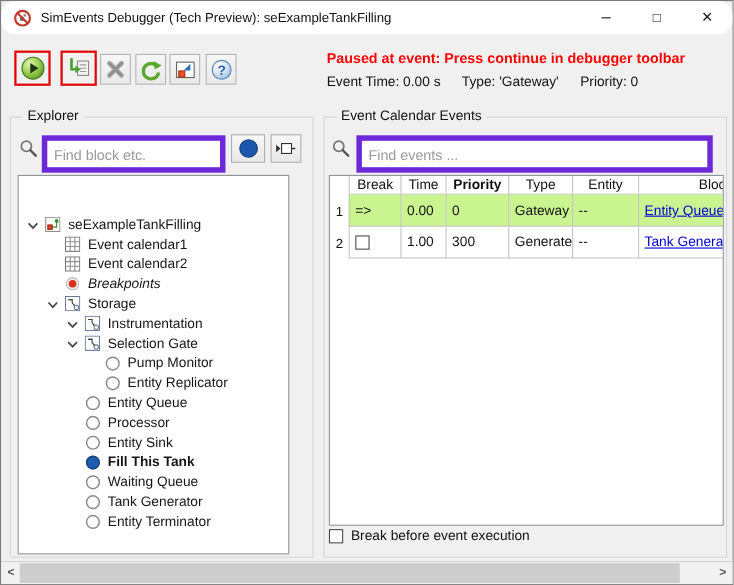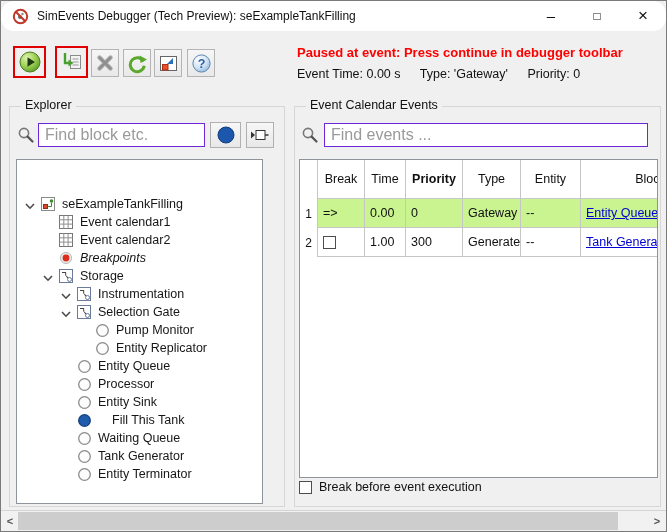--- a/index.html
+++ b/index.html
@@ -28,39 +28,39 @@
   .paused{position:absolute;left:296px;top:44px;font-size:13px;font-weight:bold;color:#ff0000;white-space:nowrap;}
   .statusline{position:absolute;left:296px;top:66px;font-size:12.5px;color:#111;white-space:nowrap;}
   .statusline span{margin-right:16px;}
   
   .groupbox{position:absolute;border:1px solid #d6d6d6;}
   .gb-explorer{left:8px;top:105px;width:276px;height:401px;}
   .gb-events{left:293px;top:105px;width:367px;height:401px;}
   .gb-label{position:absolute;top:-9px;left:11px;background:#f0f0f0;padding:0 4px;font-size:12.5px;color:#111;}
   
   .maglass{position:absolute;}
-  .searchbox{position:absolute;height:24px;border:1px solid #6d28d9;background:#fff;font-size:16px;padding:0 6px;color:#222;outline:none;}
+  .searchbox{position:absolute;height:34px;border:5px solid #6d28d9;background:#fff;font-size:13px;padding:0 6px;color:#222;outline:none;}
   .searchbox::placeholder{color:#9a9a9a;}
   .sb-explorer{left:28px;top:16px;width:167px;}
   .sb-events{left:29px;top:16px;width:324px;}
   .iconbtn{position:absolute;top:15px;height:26px;border:1px solid #b0b0b0;background:linear-gradient(#f7f7f7,#e8e8e8);display:flex;align-items:center;justify-content:center;}
   .btn-bluedot{left:200px;width:31px;}
   .btn-blockfind{left:236px;width:28px;}
   
   .treebox{position:absolute;left:6px;top:52px;width:247px;height:345px;background:#fff;border:1px solid #8f949b;overflow:hidden;}
   .trow{position:relative;height:18px;display:flex;align-items:center;cursor:default;}
   .trow .arrow{position:absolute;width:12px;height:12px;top:3px;}
   .trow .ticon{position:absolute;top:2px;width:14px;height:14px;}
   .trow .tlabel{position:absolute;font-size:12.5px;color:#161616;white-space:nowrap;}
   
   .eventtable{position:absolute;left:4px;top:52px;width:359px;height:319px;background:#fff;border:1px solid #8f949b;overflow:hidden;}
   .thead,.trowline{display:flex;}
   .rownum{width:17px;flex:0 0 auto;font-size:12px;color:#111;display:flex;align-items:center;justify-content:center;}
   .cell{flex:0 0 auto;border-left:1px solid #c6c6c6;border-bottom:1px solid #c6c6c6;font-size:12.5px;color:#111;display:flex;align-items:center;padding:0 5px;overflow:hidden;white-space:nowrap;}
-  .thead .cell{height:39px;justify-content:center;padding:0 2px;}
+  .thead .cell{height:17px;justify-content:center;padding:0 2px;}
   .trowline .cell{height:29px;}
   .trowline.current .cell{background:#c9f48f;}
   .blocklink{color:#0000d4;text-decoration:underline;cursor:pointer;}
   .cbox{width:13px;height:13px;background:#fff;border:1px solid #4d4d4d;flex:0 0 auto;}
   .breakrow{position:absolute;left:4px;top:373px;display:flex;align-items:center;}
   .breakrow .blabel{font-size:12.5px;color:#111;margin-left:7px;}
   
   .hscroll{position:absolute;left:0;bottom:0;width:665px;height:21px;background:#f1f1f1;border-top:1px solid #d4d4d4;}
   .harrow{position:absolute;top:0;width:18px;height:20px;display:flex;align-items:center;justify-content:center;font-size:11px;font-weight:bold;color:#555;}
   .harrow.left{left:0;}
@@ -280,21 +280,21 @@
         <div class="trow">
           <span class="ticon" style="left: 60px;"><svg width="15" height="15" viewBox="0 0 15 15">
               <circle cx="7.5" cy="7.5" r="5.8" fill="#fdfdfd" stroke="#8a8a8a" stroke-width="1.3"></circle>
             </svg></span>
           <span class="tlabel" style="left: 81px;">Entity Sink</span>
         </div>
         <div class="trow">
           <span class="ticon" style="left: 60px;"><svg width="15" height="15" viewBox="0 0 15 15">
               <circle cx="7.5" cy="7.5" r="5.8" fill="#1f5cad" stroke="#16417c" stroke-width="1.3"></circle>
             </svg></span>
-          <span class="tlabel" style="left: 95px;">Fill This Tank</span>
+          <span class="tlabel" style="left: 81px; font-weight: bold;">Fill This Tank</span>
         </div>
         <div class="trow">
           <span class="ticon" style="left: 60px;"><svg width="15" height="15" viewBox="0 0 15 15">
               <circle cx="7.5" cy="7.5" r="5.8" fill="#fdfdfd" stroke="#8a8a8a" stroke-width="1.3"></circle>
             </svg></span>
           <span class="tlabel" style="left: 81px;">Waiting Queue</span>
         </div>
         <div class="trow">
           <span class="ticon" style="left: 60px;"><svg width="15" height="15" viewBox="0 0 15 15">
               <circle cx="7.5" cy="7.5" r="5.8" fill="#fdfdfd" stroke="#8a8a8a" stroke-width="1.3"></circle>

